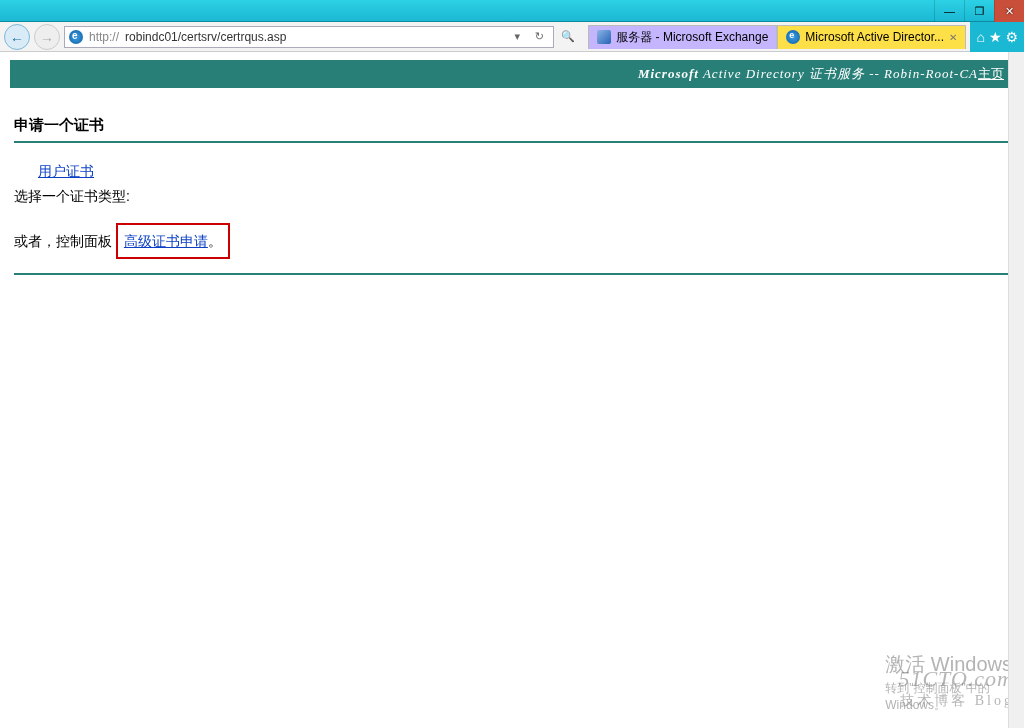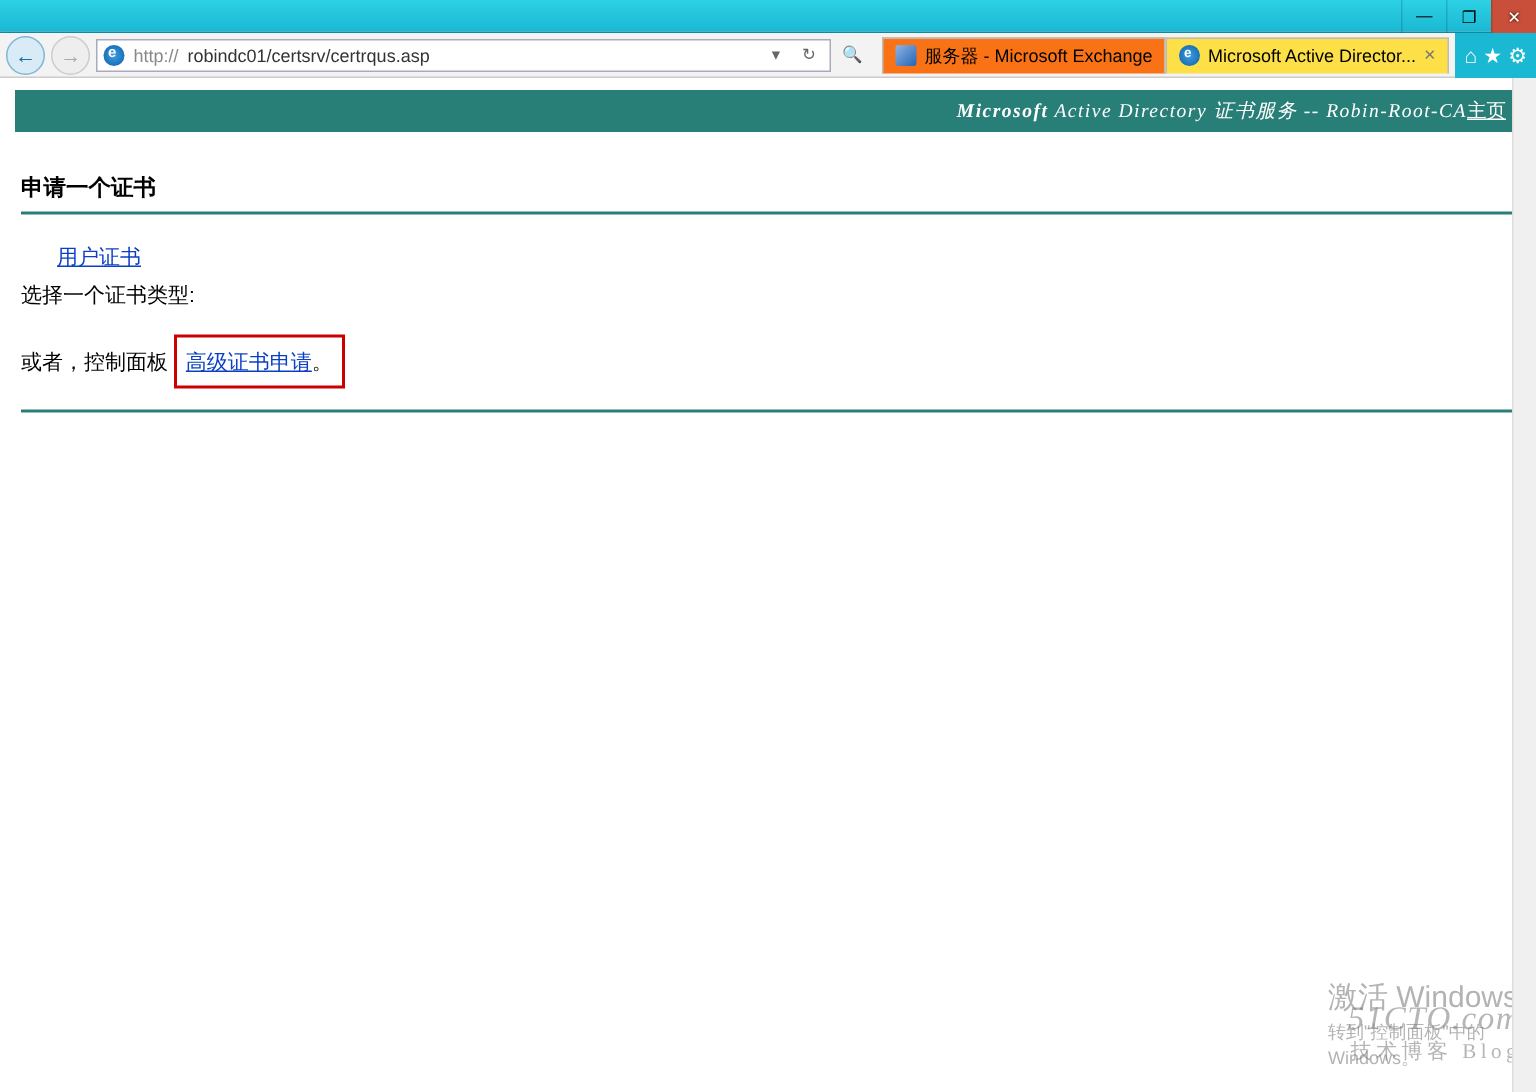--- a/index.html
+++ b/index.html
@@ -10,21 +10,21 @@
   .navbar { height:30px; background:#f3f3f3; border-bottom:1px solid #ccc; display:flex; align-items:center; padding:0 4px; gap:4px; }
   .nav-btn { width:26px; height:26px; border-radius:50%; border:1px solid #7fb8d6; display:flex; align-items:center; justify-content:center; color:#1a6ea0; font-size:14px; }
   .nav-btn.back { background:#d8ebf6; }
   .nav-btn.fwd { background:#eee; color:#aaa; border-color:#ccc; }
   .addr { flex:1; height:22px; border:1px solid #aab; background:#fff; display:flex; align-items:center; padding:0 4px; font-size:12px; color:#333; gap:6px; }
   .addr .ico { width:14px; height:14px; background:radial-gradient(#3e9de0,#0a5fa8); border-radius:50%; position:relative; }
   .addr .ico::after { content:"e"; color:#fff; font-size:10px; font-weight:bold; position:absolute; left:3px; top:0; }
   .addr-controls { display:flex; align-items:center; gap:2px; }
   .addr-ctl { width:20px; height:20px; display:flex; align-items:center; justify-content:center; color:#666; font-size:11px; }
   .tabs { display:flex; align-items:center; margin-left:6px; }
-  .tab { height:24px; display:flex; align-items:center; padding:0 8px; font-size:12px; background:#f97316; border:1px solid #bbb; border-bottom:none; gap:5px; max-width:195px; }
+  .tab { height:24px; display:flex; align-items:center; padding:0 8px; font-size:12px; background:#c4b5fd; border:1px solid #bbb; border-bottom:none; gap:5px; max-width:195px; }
   .tab.active { background:#fde047; }
   .tab .tico { width:14px; height:14px; }
   .tab .tico.exchange { background:linear-gradient(135deg,#8fb4e5,#2563b5); border-radius:2px; }
   .tab .tico.ie { background:radial-gradient(#3e9de0,#0a5fa8); border-radius:50%; position:relative; }
   .tab .tico.ie::after { content:"e"; color:#fff; font-size:9px; font-weight:bold; position:absolute; left:3px; top:0; }
   .tab .tlabel { white-space:nowrap; overflow:hidden; text-overflow:ellipsis; }
   .tab .tclose { color:#777; font-size:10px; }
   .nav-right { display:flex; align-items:center; gap:4px; padding:0 6px; color:#fff; background:#1bb8d4; height:30px; }
   .nav-right .ic { font-size:14px; color:#fff; }
   .page-header { background:#287f77; color:#fff; height:28px; display:flex; align-items:center; justify-content:flex-end; padding:0 10px; font-size:13px; margin:8px 10px 0 10px; }

